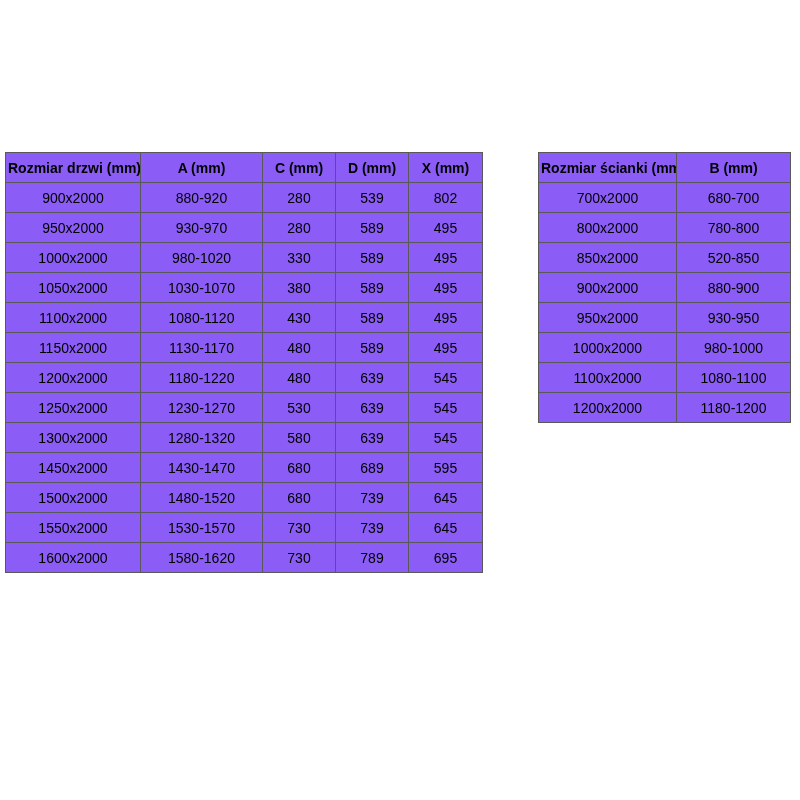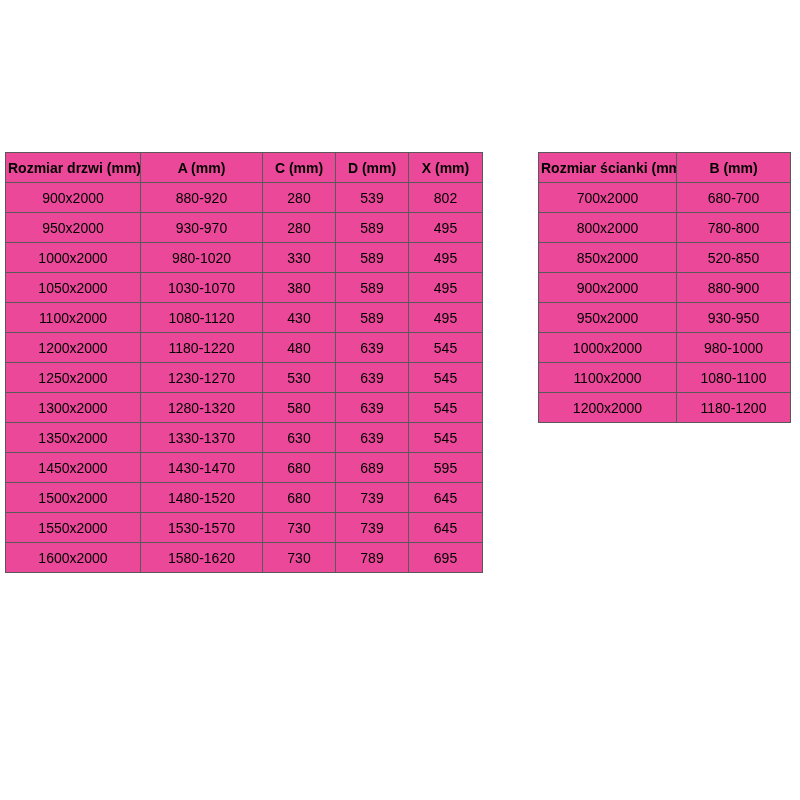--- a/index.html
+++ b/index.html
@@ -12,21 +12,21 @@
     background: #ffffff;
     font-family: "Liberation Sans", sans-serif;
     color: #000000;
     position: relative;
   }
   .spec-table {
     position: absolute;
     border-collapse: collapse;
     table-layout: fixed;
     font-size: 14px;
-    background: #ec4899;
+    background: #8b5cf6;
   }
   .spec-table th,
   .spec-table td {
     border: 1px solid #595959;
     text-align: center;
     vertical-align: middle;
     padding: 0 2px;
     height: 29px; 
     overflow: hidden;
     white-space: nowrap;
@@ -95,44 +95,44 @@
         <td>495</td>
       </tr>
       <tr>
         <td>1100x2000</td>
         <td>1080-1120</td>
         <td>430</td>
         <td>589</td>
         <td>495</td>
       </tr>
       <tr>
+        <td>1150x2000</td>
+        <td>1130-1170</td>
+        <td>480</td>
+        <td>589</td>
+        <td>495</td>
+      </tr>
+      <tr>
         <td>1200x2000</td>
         <td>1180-1220</td>
         <td>480</td>
         <td>639</td>
         <td>545</td>
       </tr>
       <tr>
         <td>1250x2000</td>
         <td>1230-1270</td>
         <td>530</td>
         <td>639</td>
         <td>545</td>
       </tr>
       <tr>
         <td>1300x2000</td>
         <td>1280-1320</td>
         <td>580</td>
-        <td>639</td>
-        <td>545</td>
-      </tr>
-      <tr>
-        <td>1350x2000</td>
-        <td>1330-1370</td>
-        <td>630</td>
         <td>639</td>
         <td>545</td>
       </tr>
       <tr>
         <td>1450x2000</td>
         <td>1430-1470</td>
         <td>680</td>
         <td>689</td>
         <td>595</td>
       </tr>

